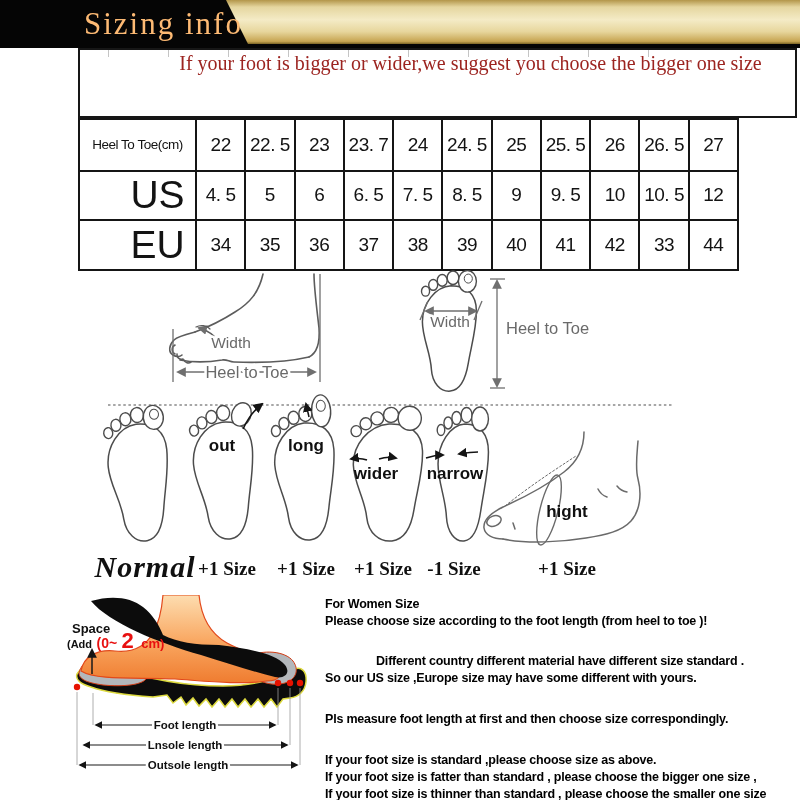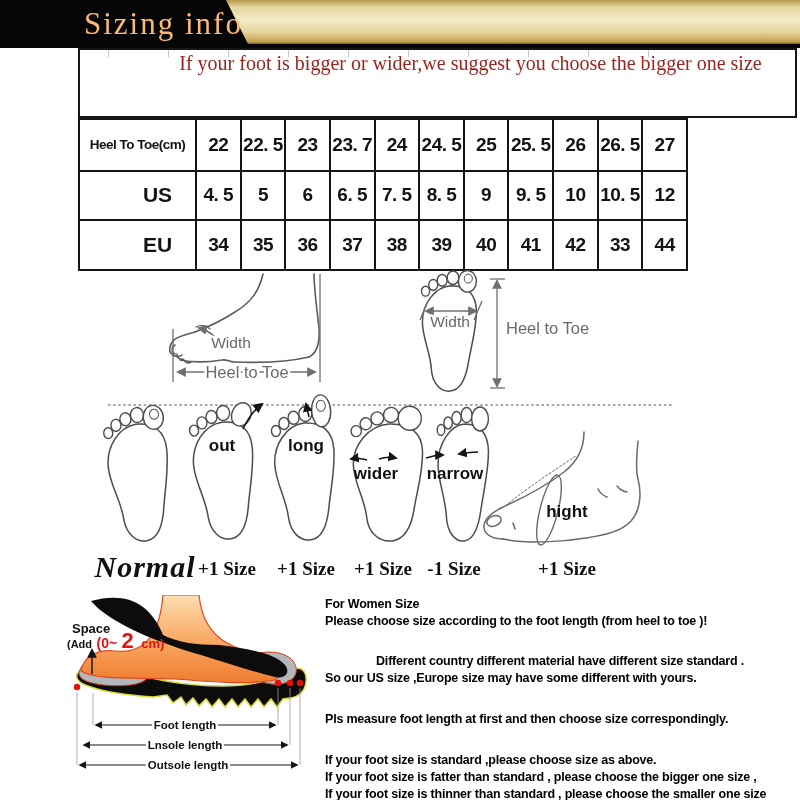--- a/index.html
+++ b/index.html
@@ -16,29 +16,29 @@
          font-family:"Liberation Serif",serif;font-weight:400;font-size:31px;letter-spacing:2px;text-align:right;}
   
   .note-box{position:absolute;left:78px;top:48px;width:719px;height:70px;box-sizing:border-box;
             border:2px solid #161616;color:#9c2420;font-family:"Liberation Serif",serif;
             font-size:20px;line-height:26px;}
   .note-ticks{position:absolute;left:28px;top:0;width:560px;height:7px;opacity:.5;
             background:repeating-linear-gradient(to right,#8a8a8a 0 1px,transparent 1px 60px);}
   .note-l1{padding:8px 0 0 5px;}
   .note-l2{padding-left:66px;text-align:center;}
   
-  .size-table{position:absolute;left:78px;top:118px;width:610px;height:153px;box-sizing:border-box;
+  .size-table{position:absolute;left:78px;top:118px;width:661px;height:153px;box-sizing:border-box;
               border:2.5px solid #151515;display:grid;
-              grid-template-columns:115px repeat(11,1fr);grid-template-rows:repeat(3,1fr);font-weight:bold;}
+              grid-template-columns:115px repeat(11,1fr);grid-template-rows:repeat(3,1fr);}
   .size-table>div{display:flex;align-items:center;justify-content:center;color:#131313;
                   font-size:19px;letter-spacing:-0.5px;white-space:pre;}
   .size-table>div:not(:nth-child(-n+12)){border-top:2px solid #151515;}
   .size-table>div:not(:nth-child(12n+1)){border-left:2px solid #151515;}
   .size-table .hdr{font-size:13.5px;letter-spacing:-0.5px;}
-  .size-table .rowlab{font-size:21px;letter-spacing:0;padding-left:40px;}
+  .size-table .rowlab{font-size:39px;letter-spacing:0;padding-left:40px;}
   
   .mid-svg{position:absolute;left:0;top:270px;}
   .shoe-svg{position:absolute;left:35px;top:595px;}
   text{font-family:"Liberation Sans",sans-serif;}
   .dg{fill:#6a6a6a;font-size:16.5px;}
   .dg2{fill:#6a6a6a;font-size:15.5px;}
   .halo{paint-order:stroke;stroke:#ffffff;stroke-width:5px;stroke-linejoin:round;}
   .ftlab{fill:#101010;font-weight:bold;font-size:17px;}
   .sizelab{fill:#101010;font-weight:bold;font-size:19px;font-family:"Liberation Serif",serif;}
   .normallab{fill:#101010;font-style:italic;font-weight:bold;font-size:30px;

